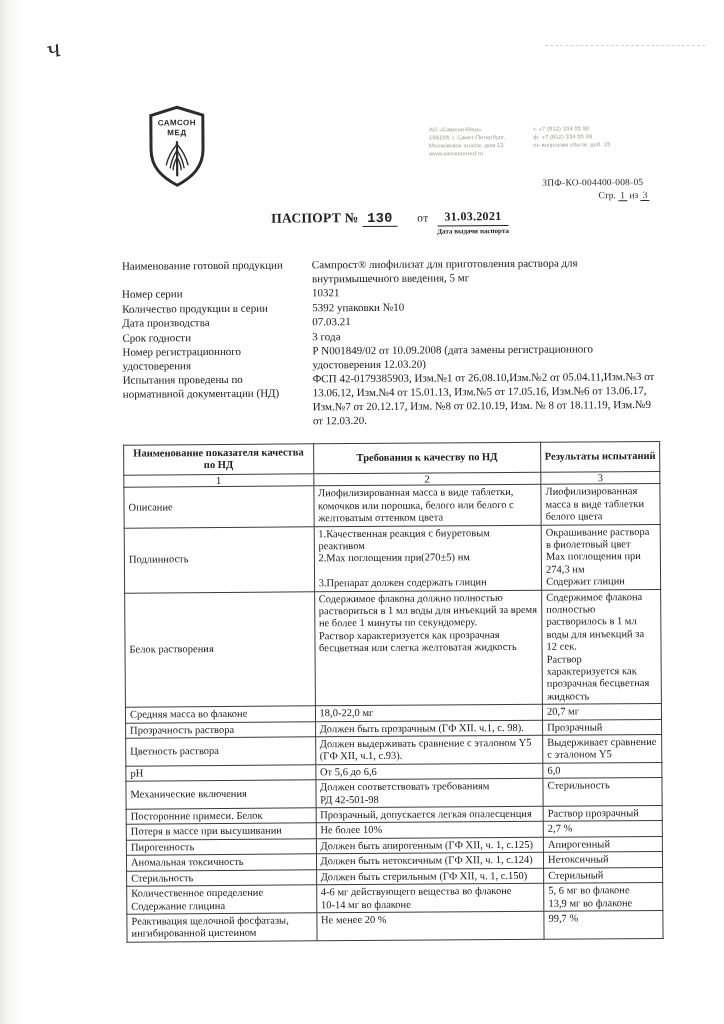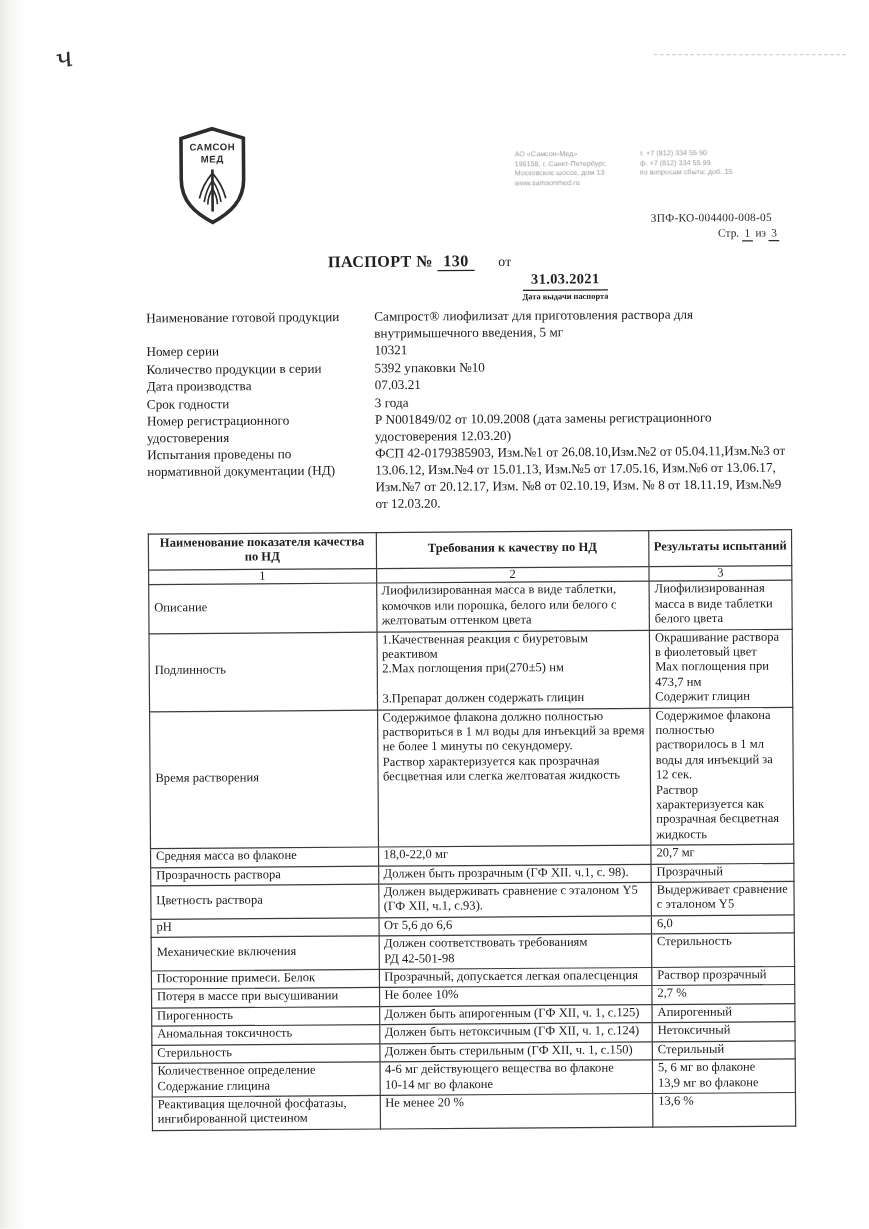--- a/index.html
+++ b/index.html
@@ -33,23 +33,23 @@
   .pre { white-space: pre-line; }
 
   .doccode { position: absolute; top: 179px; left: 541px; font-size: 9.5px; letter-spacing: .2px; color: #2b2b2b; text-align: center; }
   .pageinfo { position: absolute; top: 192px; left: 597px; font-size: 9.5px; color: #2b2b2b; }
   .u { border-bottom: 1px solid #2b2b2b; padding: 0 2px; }
 
   .title {
     position: absolute; top: 210px; left: 120px; width: 537px;
     text-align: center; font-size: 13.5px; font-weight: bold; letter-spacing: .3px;
   }
-  .t-num { border-bottom: 1px solid #222; padding: 0 5px; }
+  .t-num { border-bottom: 1px solid #222; padding: 0 5px; font-family: Liberation Mono, monospace; }
   .t-ot { font-weight: normal; font-size: 11.5px; margin-left: 16px; }
-  .t-dateblock { display: inline-block; vertical-align: top; margin-left: 5px; margin-top: 16px; }
+  .t-dateblock { display: inline-block; vertical-align: top; margin-left: 5px; }
   .t-date { display: block; font-size: 12px; border-bottom: 1px solid #222; padding: 0 6px 1px; }
   .t-caption { display: block; font-weight: bold; font-size: 7px; margin-top: 1px; letter-spacing: 0; }
 
   .fields { position: absolute; top: 258px; left: 120px; width: 537px; }
   .field { display: flex; font-size: 11px; line-height: 13.7px; margin-bottom: .8px; }
   .f-label { flex: 0 0 190px; padding-right: 8px; }
   .f-value { flex: 1; }
 
   .qtable {
     position: absolute; top: 443px; left: 120px; width: 537px;
@@ -173,26 +173,26 @@
     <td class="c-res pre">Лиофилизированная масса в виде таблетки белого цвета</td>
   </tr>
 
   <tr>
     <td class="c-name pre">Подлинность</td>
     <td class="c-req pre">1.Качественная реакция с биуретовым реактивом
 2.Мах поглощения при(270±5) нм
 
 3.Препарат должен содержать глицин</td>
     <td class="c-res pre">Окрашивание раствора в фиолетовый цвет
-Мах поглощения при 473,7 нм
+Мах поглощения при 274,3 нм
 Содержит глицин</td>
   </tr>
 
   <tr>
-    <td class="c-name pre">Время растворения</td>
+    <td class="c-name pre">Белок растворения</td>
     <td class="c-req pre">Содержимое флакона должно полностью раствориться в 1 мл воды для инъекций за время не более 1 минуты по секундомеру.
 Раствор характеризуется как прозрачная бесцветная или слегка желтоватая жидкость</td>
     <td class="c-res pre">Содержимое флакона полностью растворилось в 1 мл воды для инъекций за 12 сек.
 Раствор характеризуется как прозрачная бесцветная жидкость</td>
   </tr>
 
   <tr>
     <td class="c-name pre">Средняя  масса во флаконе</td>
     <td class="c-req pre">18,0-22,0 мг</td>
     <td class="c-res pre">20,7 мг</td>
@@ -259,19 +259,19 @@
     <td class="c-req pre">4-6 мг действующего вещества во флаконе
 10-14 мг во флаконе</td>
     <td class="c-res pre">5, 6 мг во флаконе
 13,9 мг во флаконе</td>
   </tr>
 
   <tr>
     <td class="c-name pre">Реактивация щелочной фосфатазы,
 ингибированной цистеином</td>
     <td class="c-req pre">Не менее 20 %</td>
-    <td class="c-res pre">13,6 %</td>
+    <td class="c-res pre">99,7 %</td>
   </tr>
 </tbody>
     </table>
 
   </div>
 </div>
 
 </body></html>

